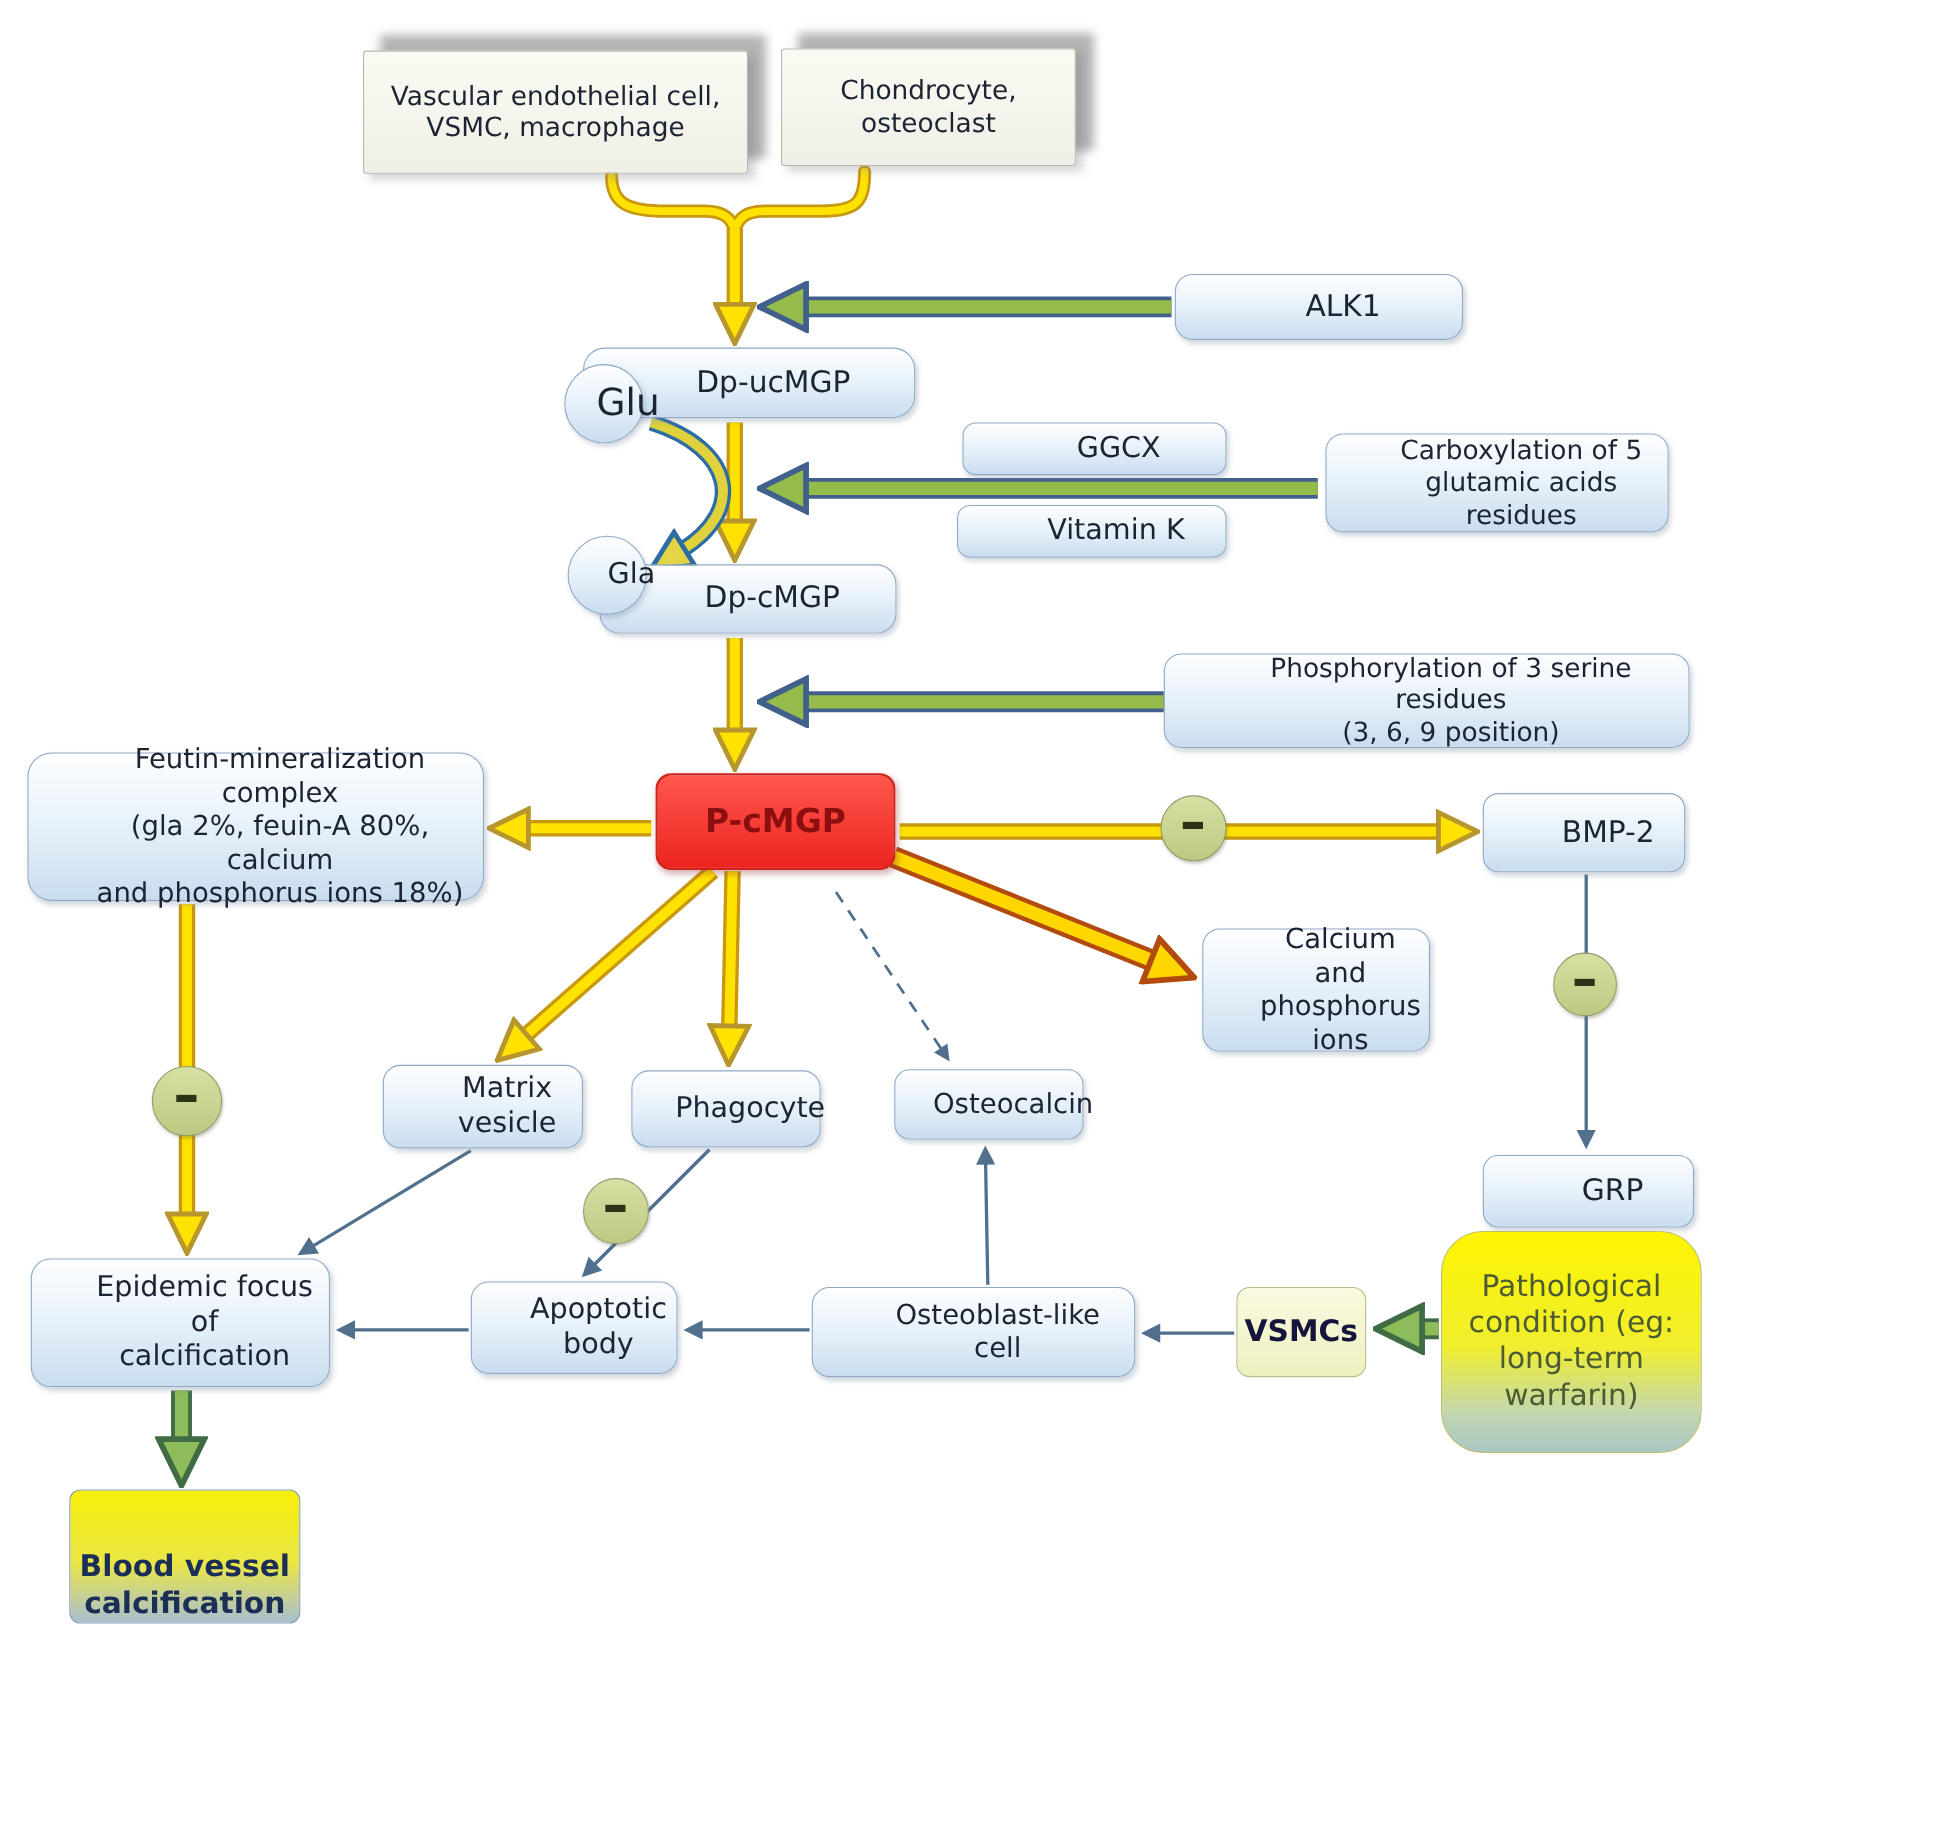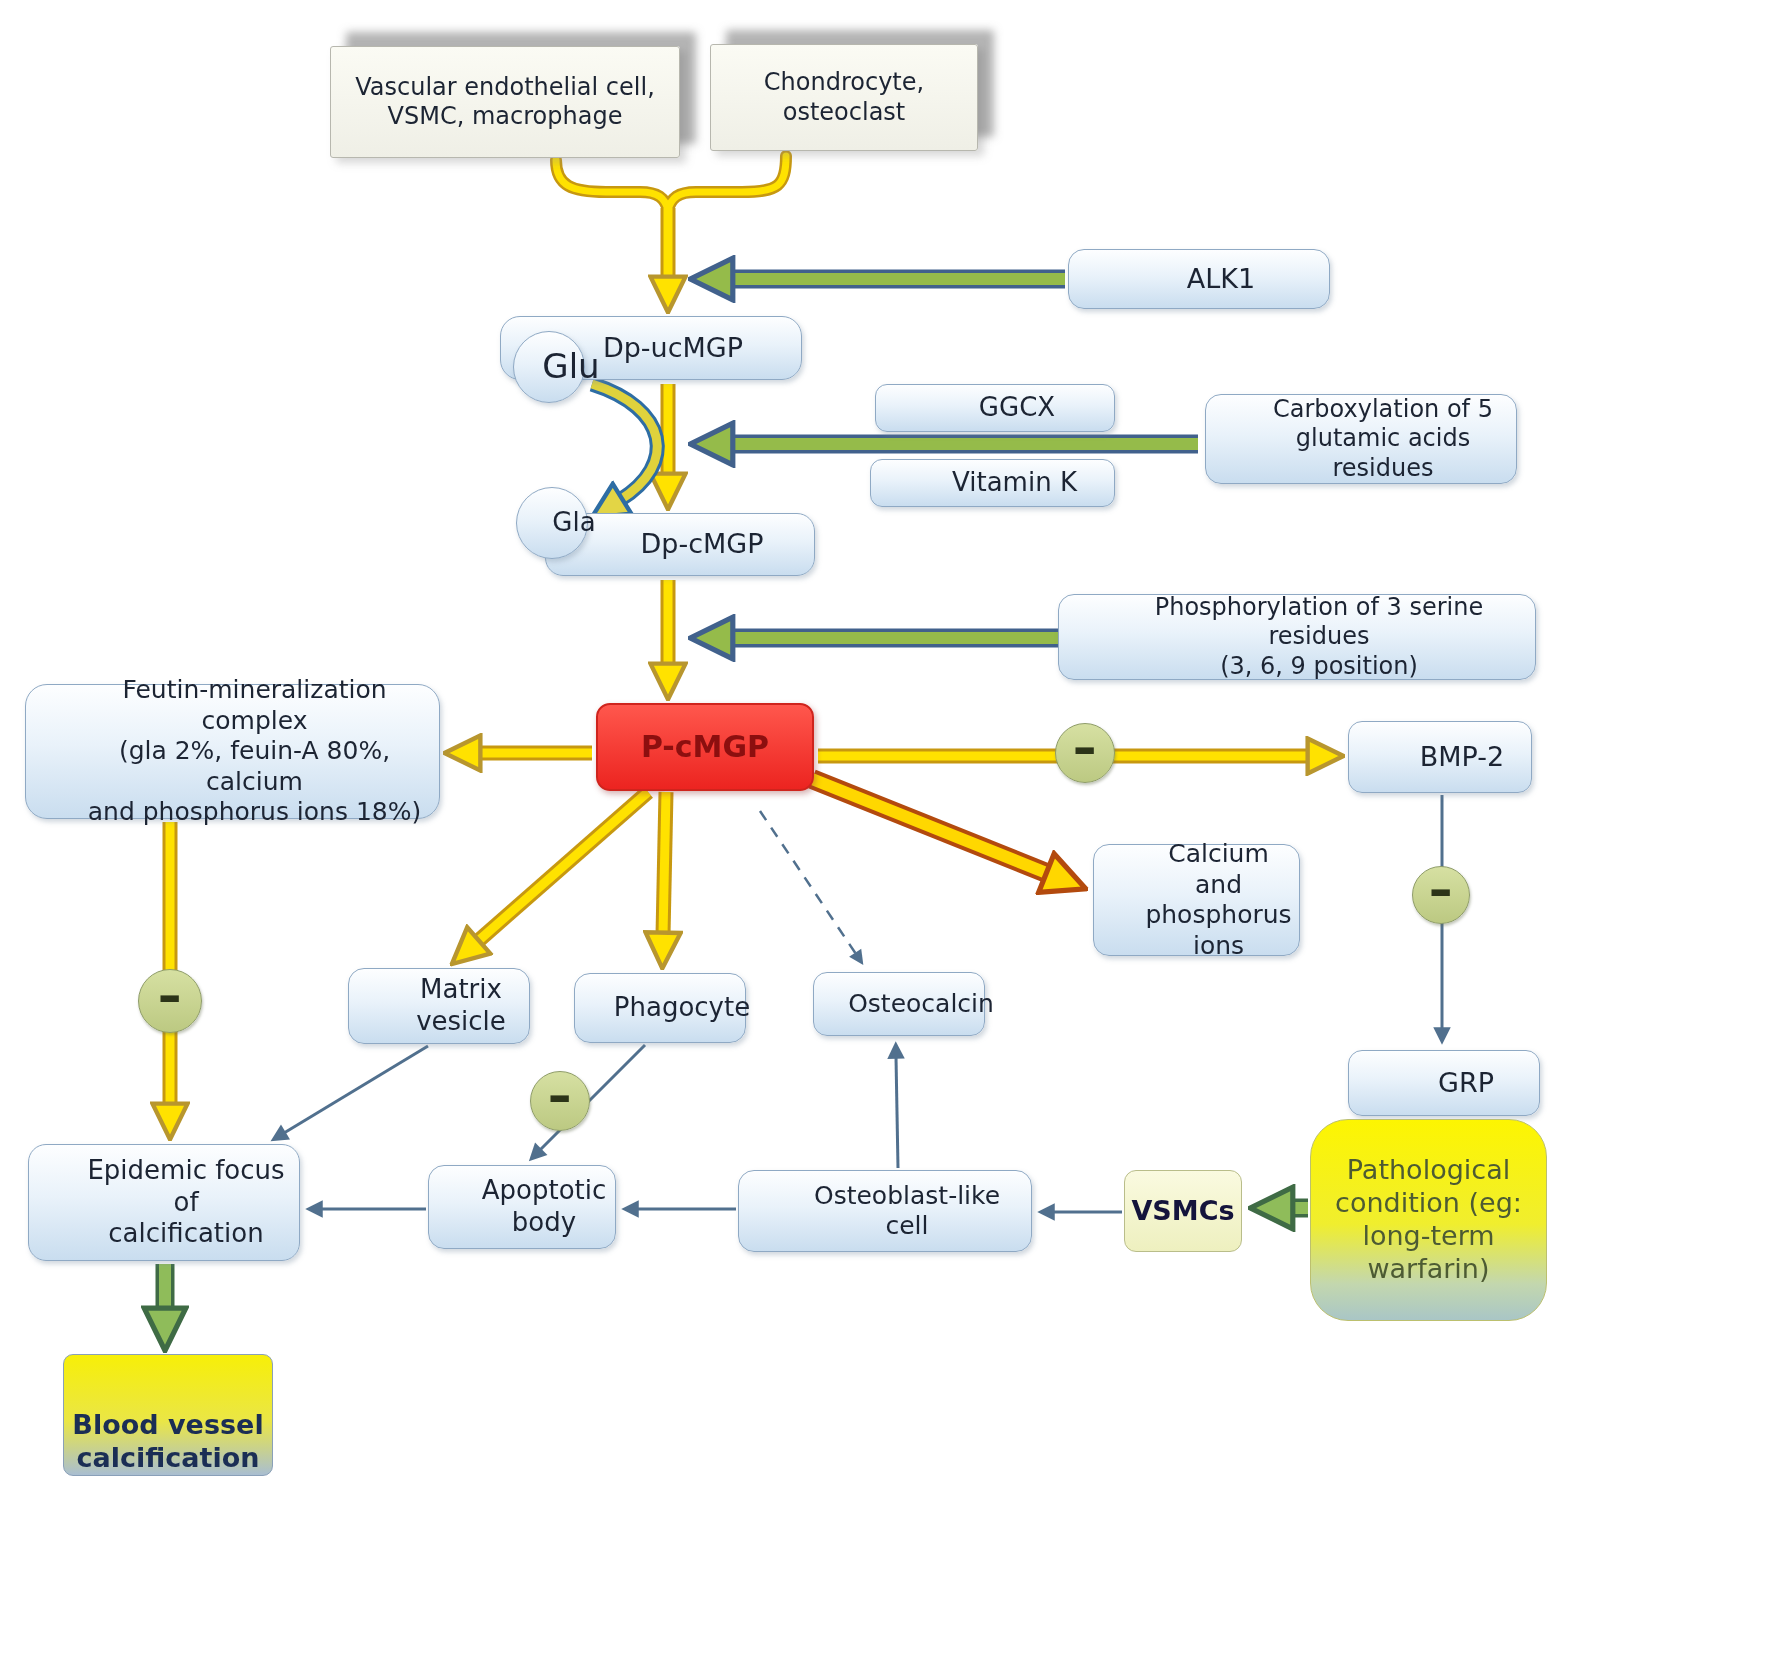--- a/index.html
+++ b/index.html
@@ -178,21 +178,21 @@
     <span class="lbl" style="font-size:24px">Vascular endothelial cell,
 VSMC, macrophage</span>
   </div>
   <div class="node cream" style="left:710px;top:28px;width:268px;height:107px">
     <span class="lbl" style="font-size:24px">Chondrocyte,
 osteoclast</span>
   </div>
   <div class="node blue" style="left:1068px;top:233px;width:262px;height:60px;border-radius:16px">
     <span class="lbl" style="font-size:27px">ALK1</span>
   </div>
-  <div class="node blue" style="left:500px;top:300px;width:302px;height:64px;border-radius:20px">
+  <div class="node blue" style="left:530px;top:300px;width:302px;height:64px;border-radius:20px">
     <span class="lbl" style="font-size:27px">Dp-ucMGP</span>
   </div>
   <div class="node blue circle" style="left:513px;top:315px;width:72px;height:72px">
     <span class="lbl" style="font-size:34px">Glu</span>
   </div>
   <div class="node blue" style="left:875px;top:368px;width:240px;height:48px;border-radius:12px">
     <span class="lbl" style="font-size:26px">GGCX</span>
   </div>
   <div class="node blue" style="left:870px;top:443px;width:245px;height:48px;border-radius:12px">
     <span class="lbl" style="font-size:26px">Vitamin K</span>

